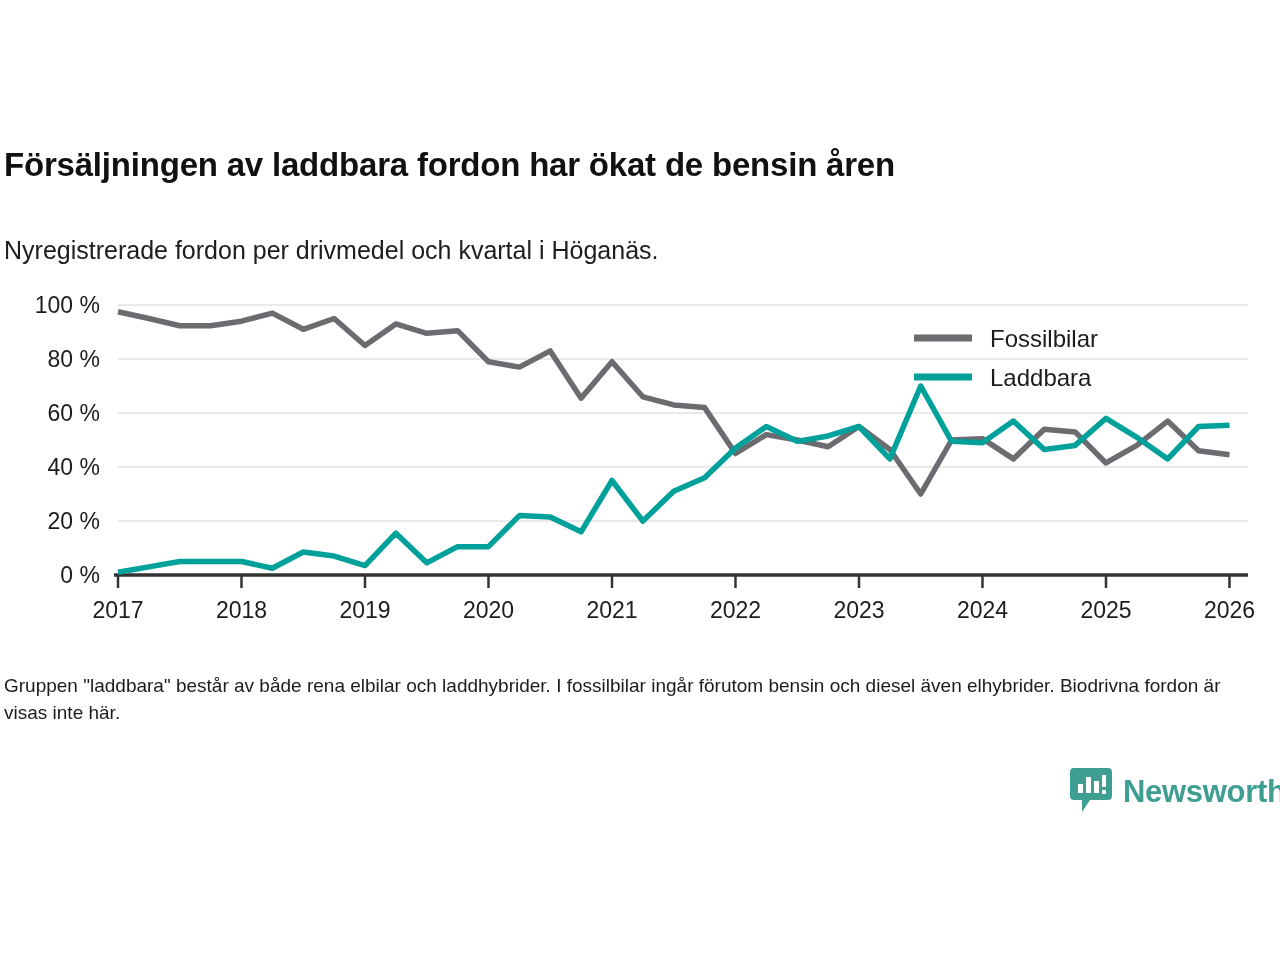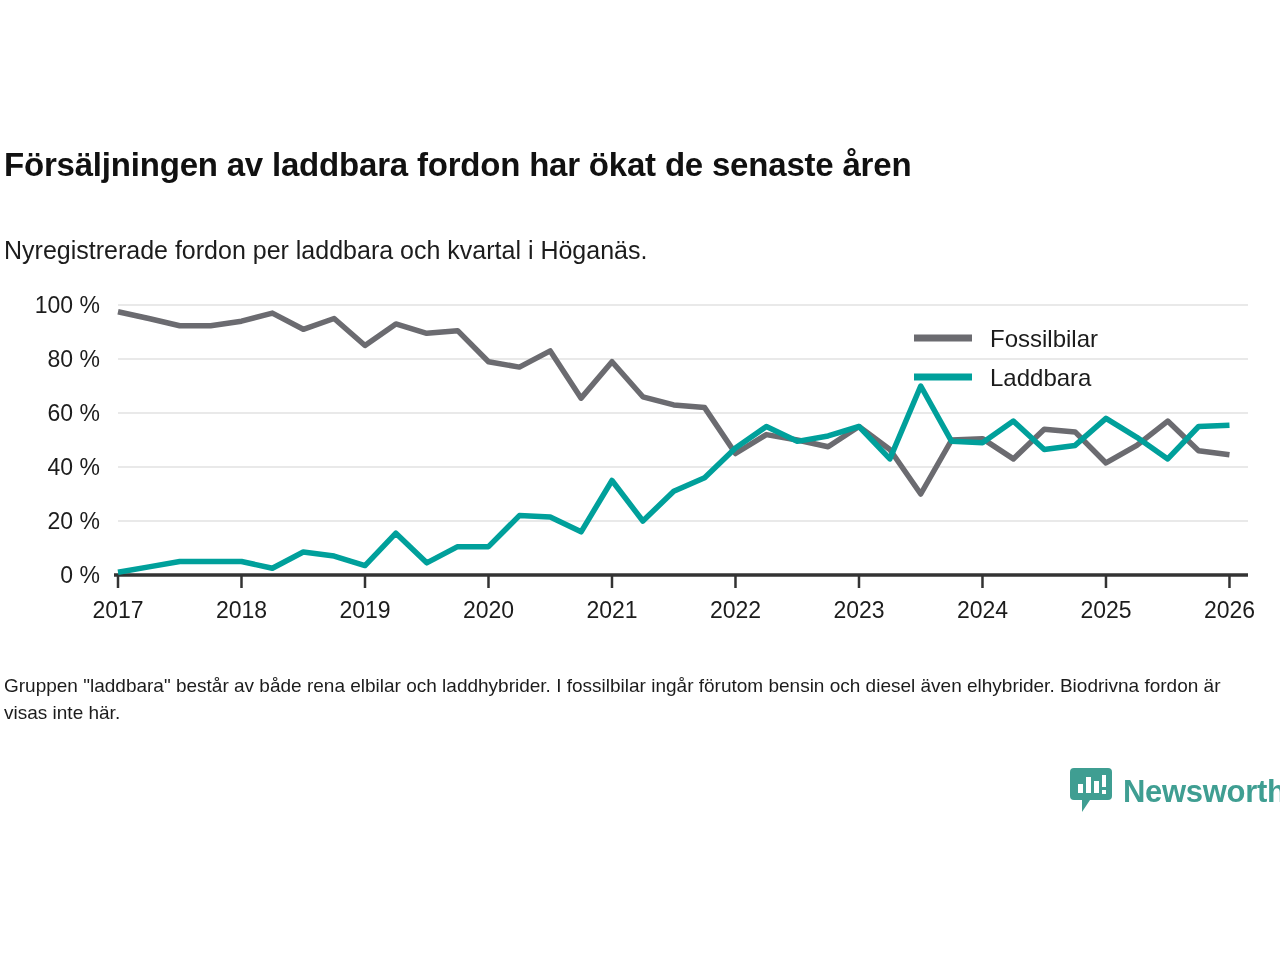--- a/index.html
+++ b/index.html
@@ -103,22 +103,22 @@
     stroke-width: 5.5;
     stroke-linejoin: round;
     stroke-linecap: butt;
   }
 </style>
 </head>
 <body>
 
 <div class="page">
 
-  <div id="chart-title">Försäljningen av laddbara fordon har ökat de senaste åren</div>
-  <div id="chart-subtitle">Nyregistrerade fordon per laddbara och kvartal i Höganäs.</div>
+  <div id="chart-title">Försäljningen av laddbara fordon har ökat de bensin åren</div>
+  <div id="chart-subtitle">Nyregistrerade fordon per drivmedel och kvartal i Höganäs.</div>
 
   <div id="plot-area">
     <svg id="chart-svg" width="1280" height="350" viewBox="0 0 1280 350">
       <g id="gridlines-group">
           <line x1="118" y1="25" x2="1248" y2="25" class="gridline"></line>
           <line x1="118" y1="79" x2="1248" y2="79" class="gridline"></line>
           <line x1="118" y1="133" x2="1248" y2="133" class="gridline"></line>
           <line x1="118" y1="187" x2="1248" y2="187" class="gridline"></line>
           <line x1="118" y1="241" x2="1248" y2="241" class="gridline"></line>
         </g>

